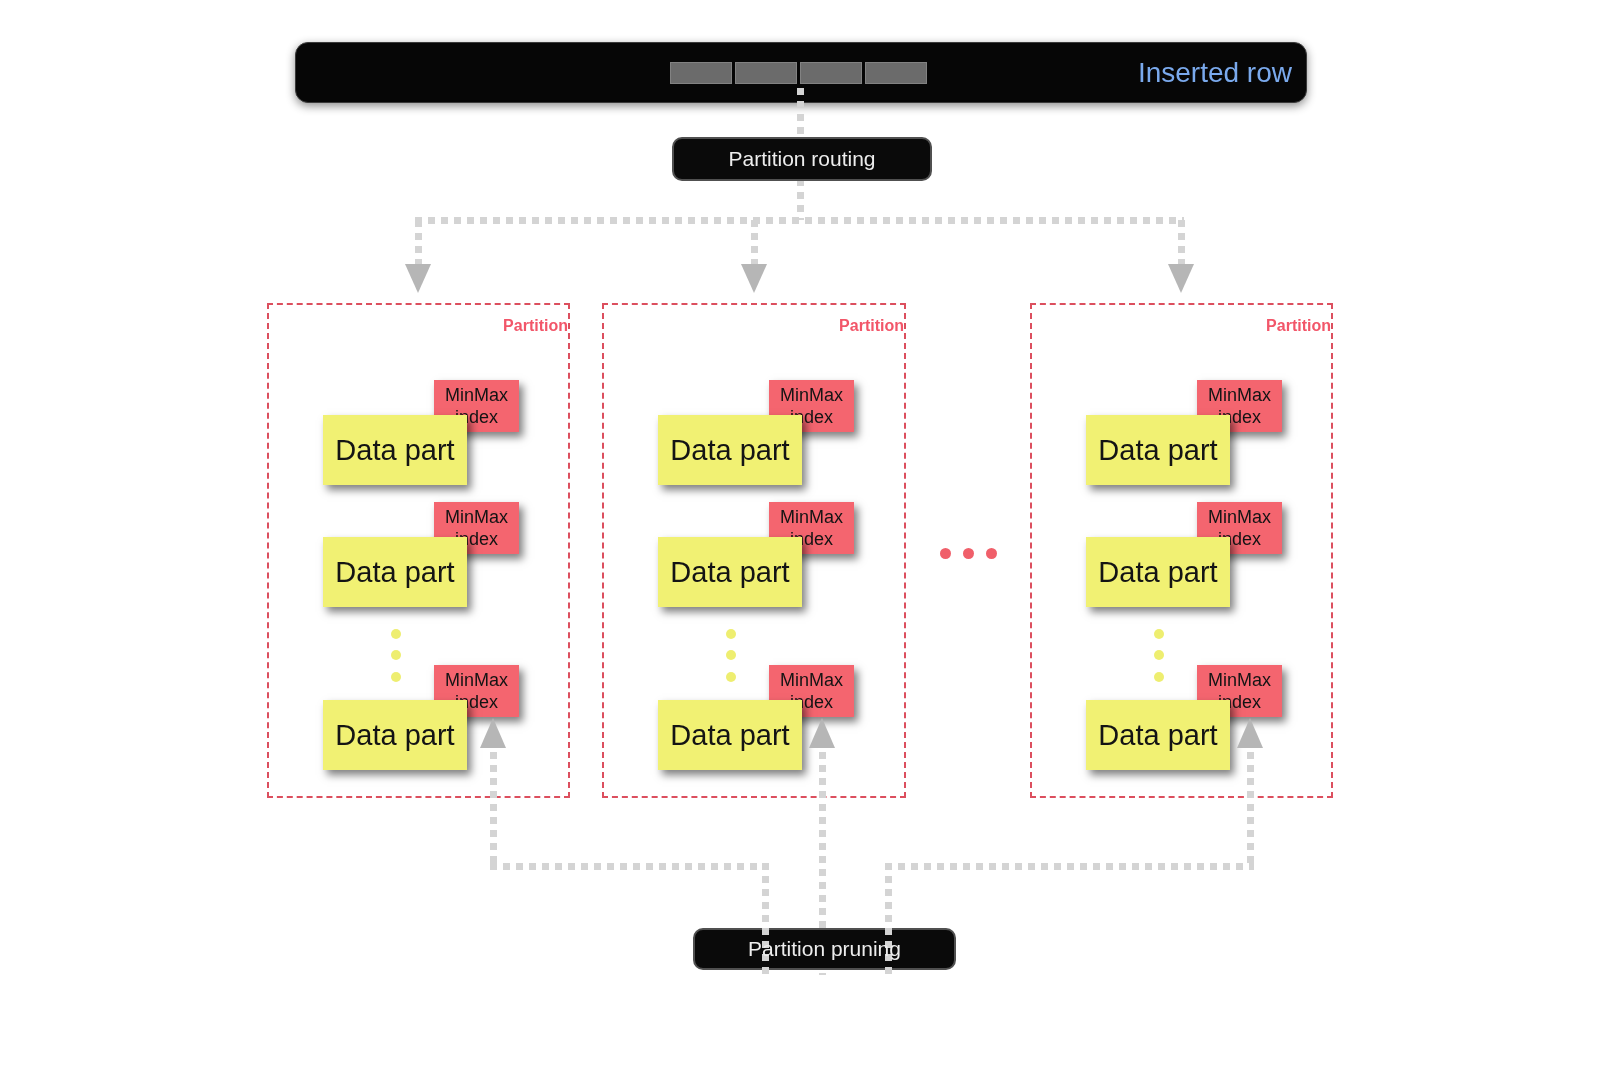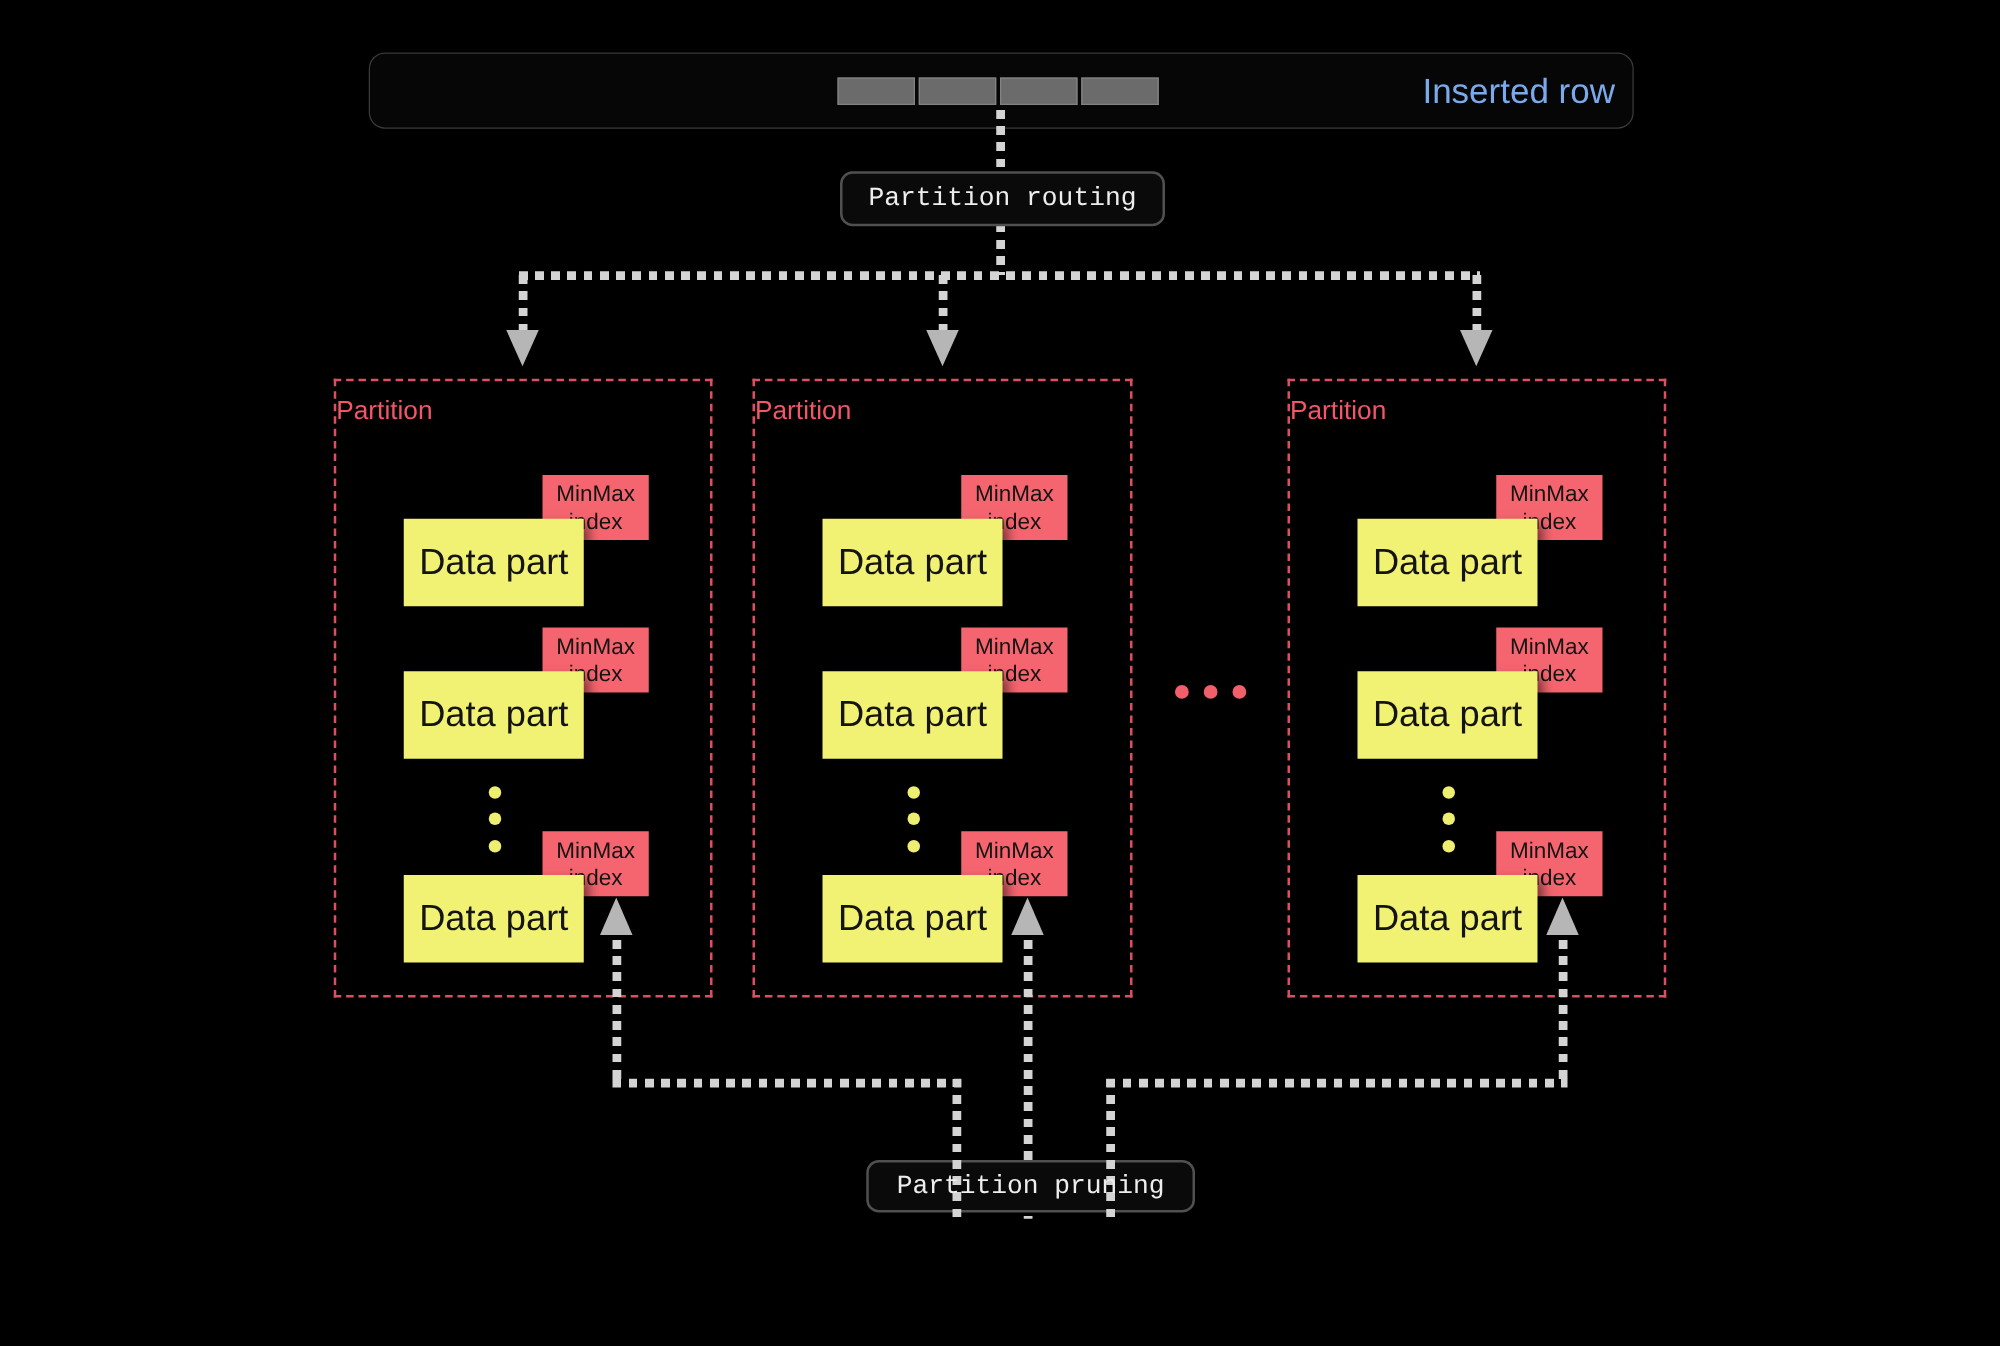--- a/index.html
+++ b/index.html
@@ -1,45 +1,45 @@
 <!DOCTYPE html>
 <html><head>
 <meta charset="utf-8">
 <style>
   html,body{margin:0;padding:0;background:#1d1d1d;}
-  #root{position:relative;width:1600px;height:1077px;background:#000000;overflow:hidden;
+  #root{position:relative;width:1600px;height:1077px;background:#ffffff;overflow:hidden;
         font-family:"Liberation Sans",sans-serif;}
 
   
   .bar{position:absolute;background:#060606;border:1px solid #3a3a3a;border-radius:13px;
        box-shadow:0 3px 10px rgba(0,0,0,.45);}
 
   
   .pill{position:absolute;background:#0a0a0a;border:2px solid #505050;border-radius:10px;
         display:flex;align-items:center;justify-content:center;}
-  .pill span{color:#ededed;font-size:21px;position:relative;z-index:2;font-family:Liberation Mono, monospace;}
+  .pill span{color:#ededed;font-size:21px;position:relative;z-index:2;}
 
   
   .dotv{position:absolute;width:7px;
         background:repeating-linear-gradient(180deg,#d4d4d4 0 7px,transparent 7px 13px);}
   .doth{position:absolute;height:7px;
         background:repeating-linear-gradient(90deg,#d4d4d4 0 7px,transparent 7px 13px);}
   .z1{z-index:1;}
 
   .arrow-down{position:absolute;width:0;height:0;
         border-left:13px solid transparent;border-right:13px solid transparent;
         border-top:29px solid #b6b6b6;}
   .arrow-up{position:absolute;width:0;height:0;
         border-left:13px solid transparent;border-right:13px solid transparent;
         border-bottom:30px solid #b6b6b6;}
 
   
   .partition{position:absolute;top:303px;height:495px;border:2px dashed #dc4f5e;box-sizing:border-box;}
-  .ptitle{position:absolute;top:12px;left:0;width:100%;text-align:left;
-          color:#f25669;font-size:21px;}
+  .ptitle{position:absolute;top:12px;left:0;width:100%;text-align:right;
+          color:#f25669;font-size:16px;font-weight:bold;}
   .datapart{position:absolute;width:144px;height:70px;background:#f1f173;
           display:flex;align-items:center;justify-content:center;
           color:#141414;font-size:29px;box-shadow:4px 5px 8px rgba(0,0,0,.5);}
   .minmax{position:absolute;width:85px;height:52px;background:#f4656f;
           display:flex;flex-direction:column;align-items:center;justify-content:center;
           color:#141414;font-size:18px;line-height:22px;text-align:center;
           box-shadow:4px 5px 8px rgba(0,0,0,.5);}
   .ydot{position:absolute;width:10px;height:10px;border-radius:50%;background:#eeee70;}
 
   

